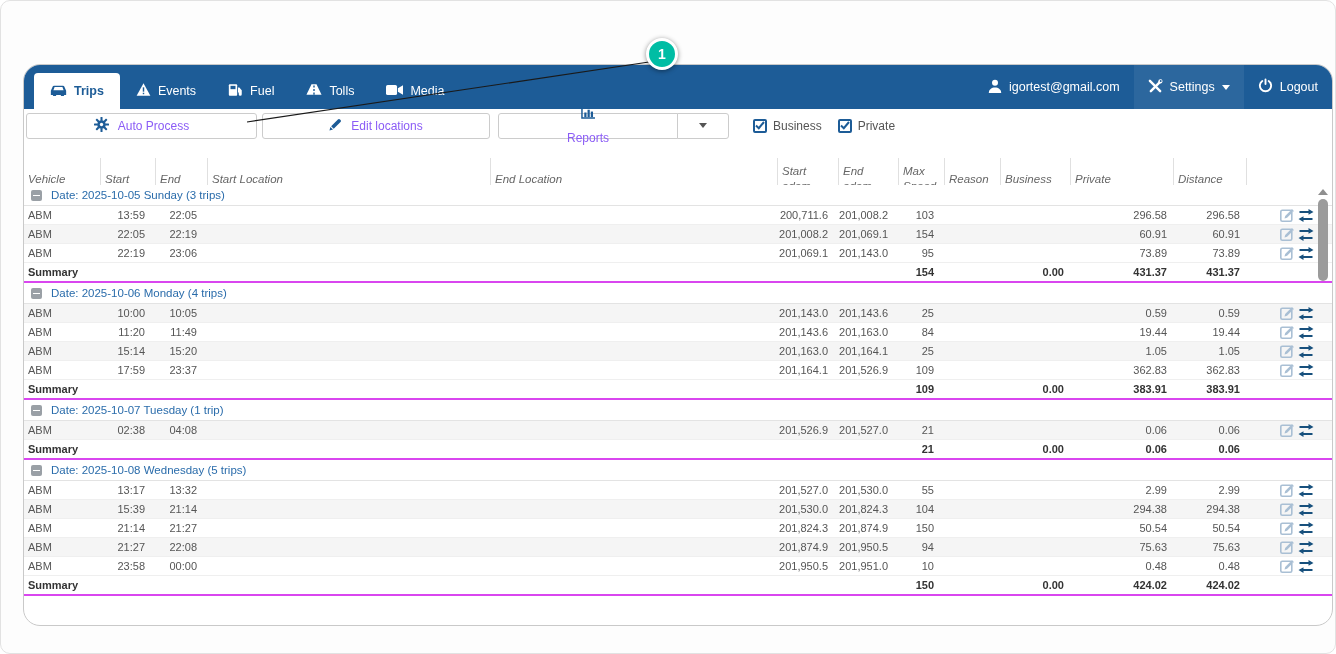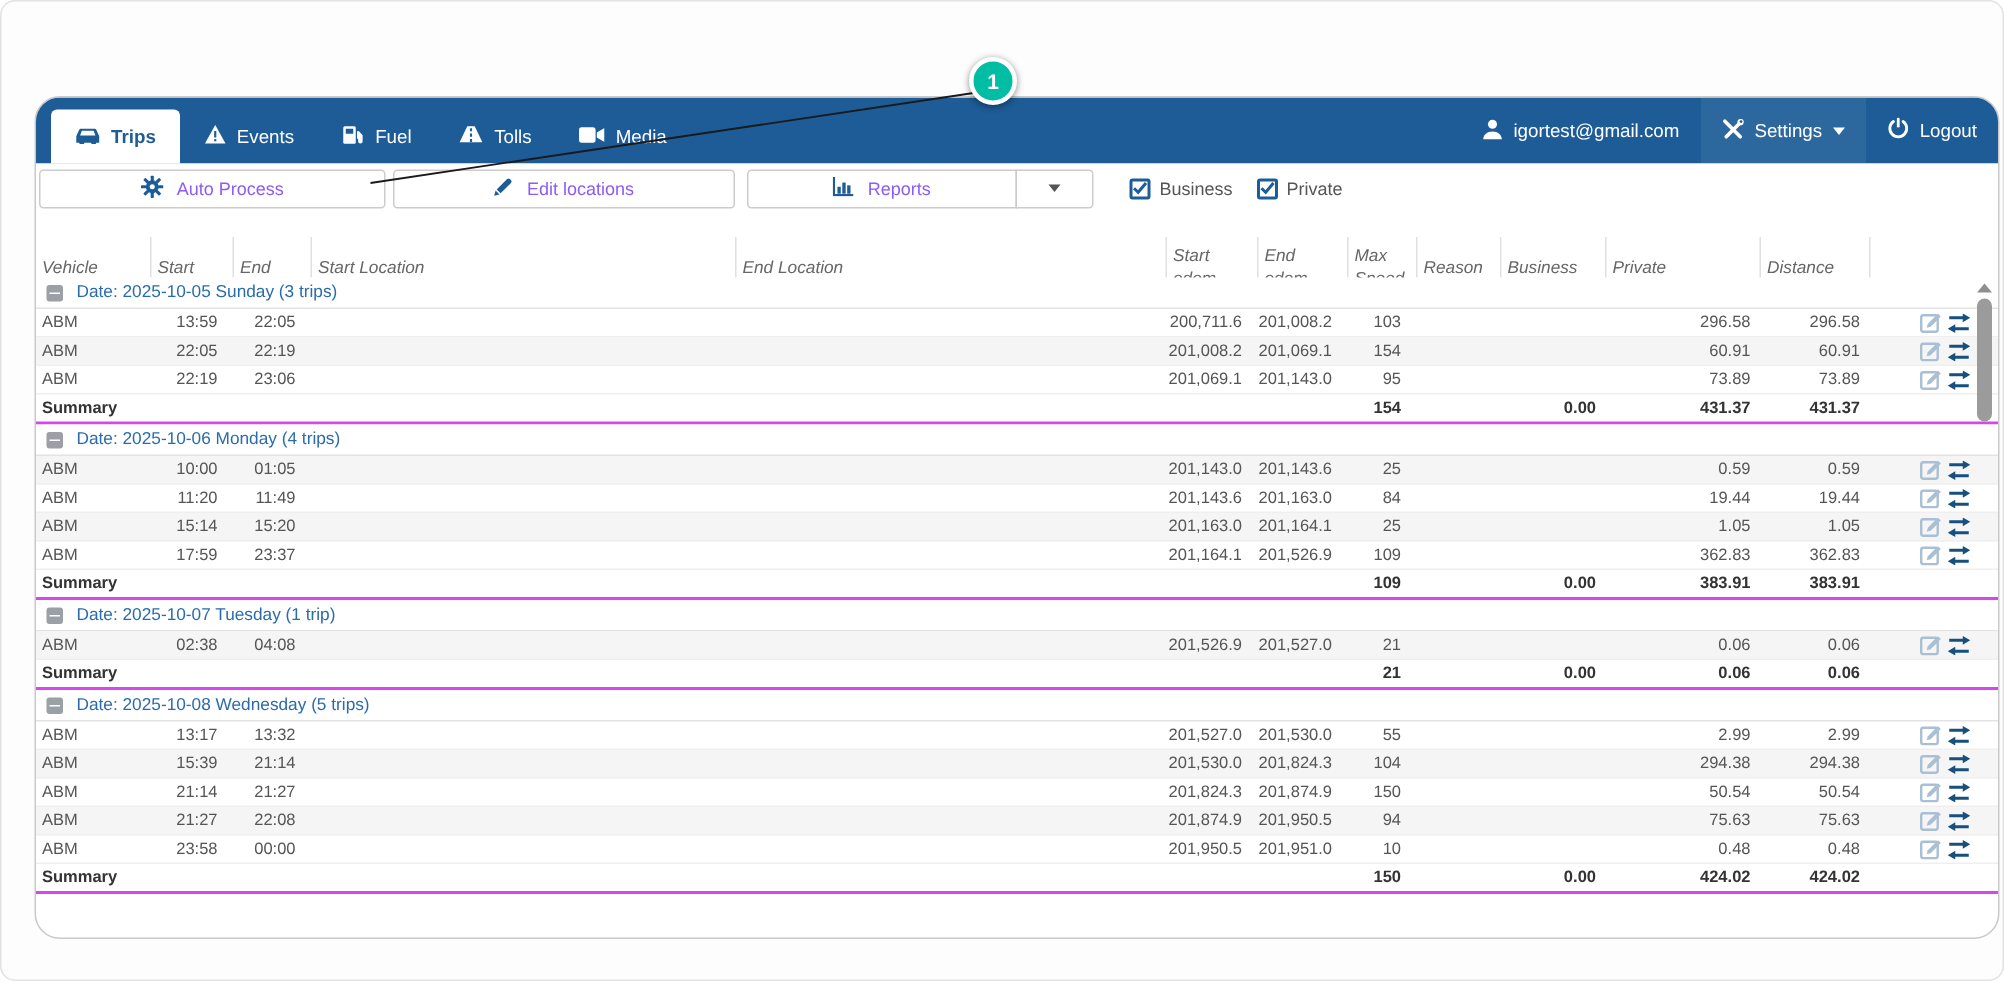--- a/index.html
+++ b/index.html
@@ -25,21 +25,21 @@
            border-top:5px solid #fff; display:inline-block; }
 
   
   .toolbar { position:absolute; left:0; top:44px; width:100%; height:33px; background:#fff;
              display:flex; align-items:center; padding:0 2px; }
   .tbtn { height:26px; border:1px solid #ccc; background:#fff; border-radius:3px; color:#8b5cf6;
           font-size:12px; display:flex; align-items:center; justify-content:center; gap:9px; cursor:pointer; }
   .btn-auto { width:231px; margin-left:0; }
   .btn-pos  { width:228px; margin-left:7px; }
   .btn-edit { width:228px; margin-left:5px; }
-  .btn-reports { width:180px; margin-left:8px; border-radius:3px 0 0 3px; }
+  .btn-reports { width:180px; margin-left:8px; border-radius:3px 0 0 3px;flex-direction:column; }
   .btn-caret { width:52px; margin-left:-1px; border-radius:0 3px 3px 0; }
   .checks { display:flex; align-items:center; gap:16px; margin-left:24px; color:#555; font-size:12px; }
   .chk { display:flex; align-items:center; gap:6px; cursor:pointer; }
   .chkbox { width:14px; height:14px; border:2px solid #1d5c97; border-radius:2px; background:#fff;
             display:flex; align-items:center; justify-content:center; }
   .chkbox svg { display:block; }
 
   
   .thead, .trow { display:grid;
     grid-template-columns:76px 55px 52px 283px 287px 61px 60px 46px 56px 70px 103px 73px 1fr; }
@@ -347,21 +347,21 @@
           <div class="cell num2">431.37</div>
           <div class="cell"></div>
         </div>
         <div class="grouphdr">
           <span class="minusbox"></span>
           <span class="gdate">Date: 2025-10-06 Monday (4 trips)</span>
         </div>
         <div class="trow drow alt">
           <div class="cell">ABM</div>
           <div class="cell num">10:00</div>
-          <div class="cell num">01:05</div>
+          <div class="cell num">10:05</div>
           <div class="cell"></div>
           <div class="cell"></div>
           <div class="cell num">201,143.0</div>
           <div class="cell num">201,143.6</div>
           <div class="cell num">25</div>
           <div class="cell"></div>
           <div class="cell num2"></div>
           <div class="cell num2">0.59</div>
           <div class="cell num2">0.59</div>
           <div class="cell act">

